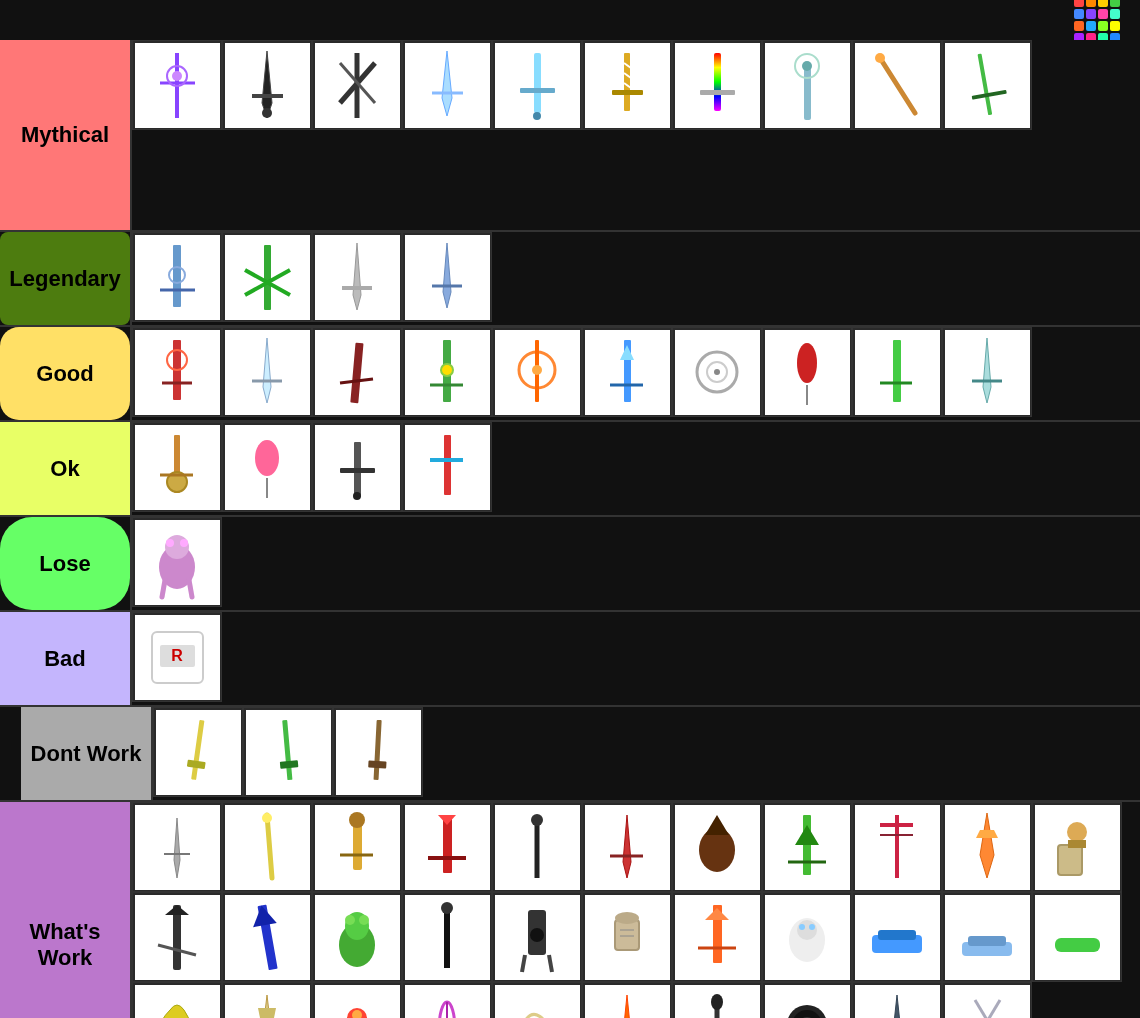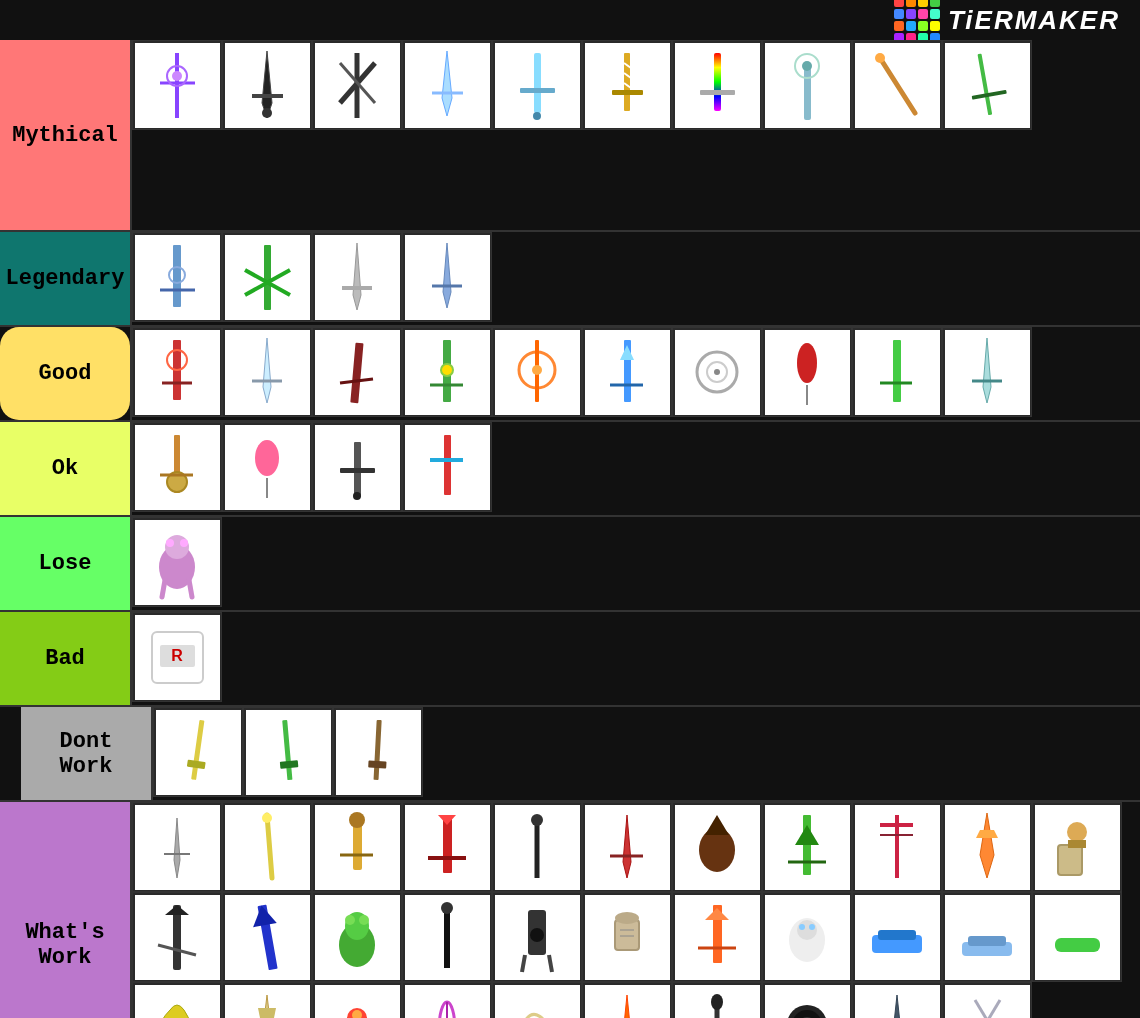--- a/index.html
+++ b/index.html
@@ -25,21 +25,20 @@
       min-width: 130px;
       display: flex;
       align-items: center;
       justify-content: center;
       font-size: 22px;
       font-weight: bold;
       color: #000;
       text-align: center;
       padding: 8px;
       flex-shrink: 0;
-      font-family: Liberation Mono, monospace;
     }
     .tier-items {
       display: flex;
       flex-wrap: wrap;
       flex: 1;
       background: #1a1a1a;
       border-left: 2px solid #333;
     }
     .tier-item {
       width: 90px;
@@ -82,25 +81,25 @@
     }
     .logo-text {
       font-size: 28px;
       font-weight: bold;
       color: #fff;
       letter-spacing: 1px;
       font-family: 'Arial Black', Arial, sans-serif;
     }
     
     .tier-mythical { background: #f77; }
-    .tier-legendary { background: #0f766e; }
+    .tier-legendary { background: #4d7c0f; border-radius: 8px; }
     .tier-good { background: #ffe066; }
     .tier-ok { background: #e8ff66; }
     .tier-lose { background: #66ff66; }
-    .tier-bad { background: #84cc16; }
+    .tier-bad { background: #c4b5fd; }
     .tier-dontwork { background: #aaa; }
     .tier-whatsthat { background: #bb77cc; }
 
     .row-mythical .tier-items {
       background: #111;
     }
     .row-legendary .tier-items,
     .row-good .tier-items,
     .row-ok .tier-items {
       background: #111;
@@ -129,21 +128,20 @@
         <div class="logo-cell" style="background:#44ffcc;"></div>
         <div class="logo-cell" style="background:#ff6622;"></div>
         <div class="logo-cell" style="background:#22aaff;"></div>
         <div class="logo-cell" style="background:#88ff22;"></div>
         <div class="logo-cell" style="background:#ffff00;"></div>
         <div class="logo-cell" style="background:#aa22ff;"></div>
         <div class="logo-cell" style="background:#ff2288;"></div>
         <div class="logo-cell" style="background:#22ffaa;"></div>
         <div class="logo-cell" style="background:#2288ff;"></div>
       </div>
-      <div class="logo-text" style="font-size:26px; font-weight:900; font-style:italic; color:#fff; letter-spacing:2px;">TiERMAKER</div>
     </div>
   </div>
 
   <div class="tier-row row-mythical" style="min-height:190px; border-bottom:2px solid #333;">
     <div class="tier-label tier-mythical" style="width:130px; min-width:130px; min-height:190px;">
       <span>Mythical</span>
     </div>
     <div class="tier-items" style="display:flex; flex-wrap:wrap; background:#111; flex:1;">
 
       <div class="tier-item">
@@ -419,21 +417,21 @@
             <svg width="75" height="75" viewBox="0 0 75 75">
               <rect x="34" y="5" width="7" height="60" fill="#dd3333" rx="1"></rect>
               <line x1="20" y1="30" x2="53" y2="30" stroke="#22aadd" stroke-width="4"></line>
             </svg>
           </div>
         </div>
     </div>
   </div>
 
   <div class="tier-row row-lose" style="min-height:95px; border-bottom:2px solid #333;">
-    <div class="tier-label tier-lose" style="width:130px; min-width:130px;">
+    <div class="tier-label tier-lose" style="width:130px; min-width:130px;border-radius:32px;">
       <span>Lose</span>
     </div>
     <div class="tier-items" style="display:flex; flex-wrap:wrap; background:#111; flex:1;">
       <div class="tier-item">
           <div class="tier-item-img with-bg">
             <svg width="75" height="75" viewBox="0 0 75 75">
               <ellipse cx="37" cy="42" rx="18" ry="22" fill="#cc88cc"></ellipse>
               <ellipse cx="37" cy="22" rx="12" ry="12" fill="#ddaadd"></ellipse>
               <circle cx="30" cy="18" r="4" fill="#ffaaff"></circle>
               <circle cx="44" cy="18" r="4" fill="#ffaaff"></circle>

